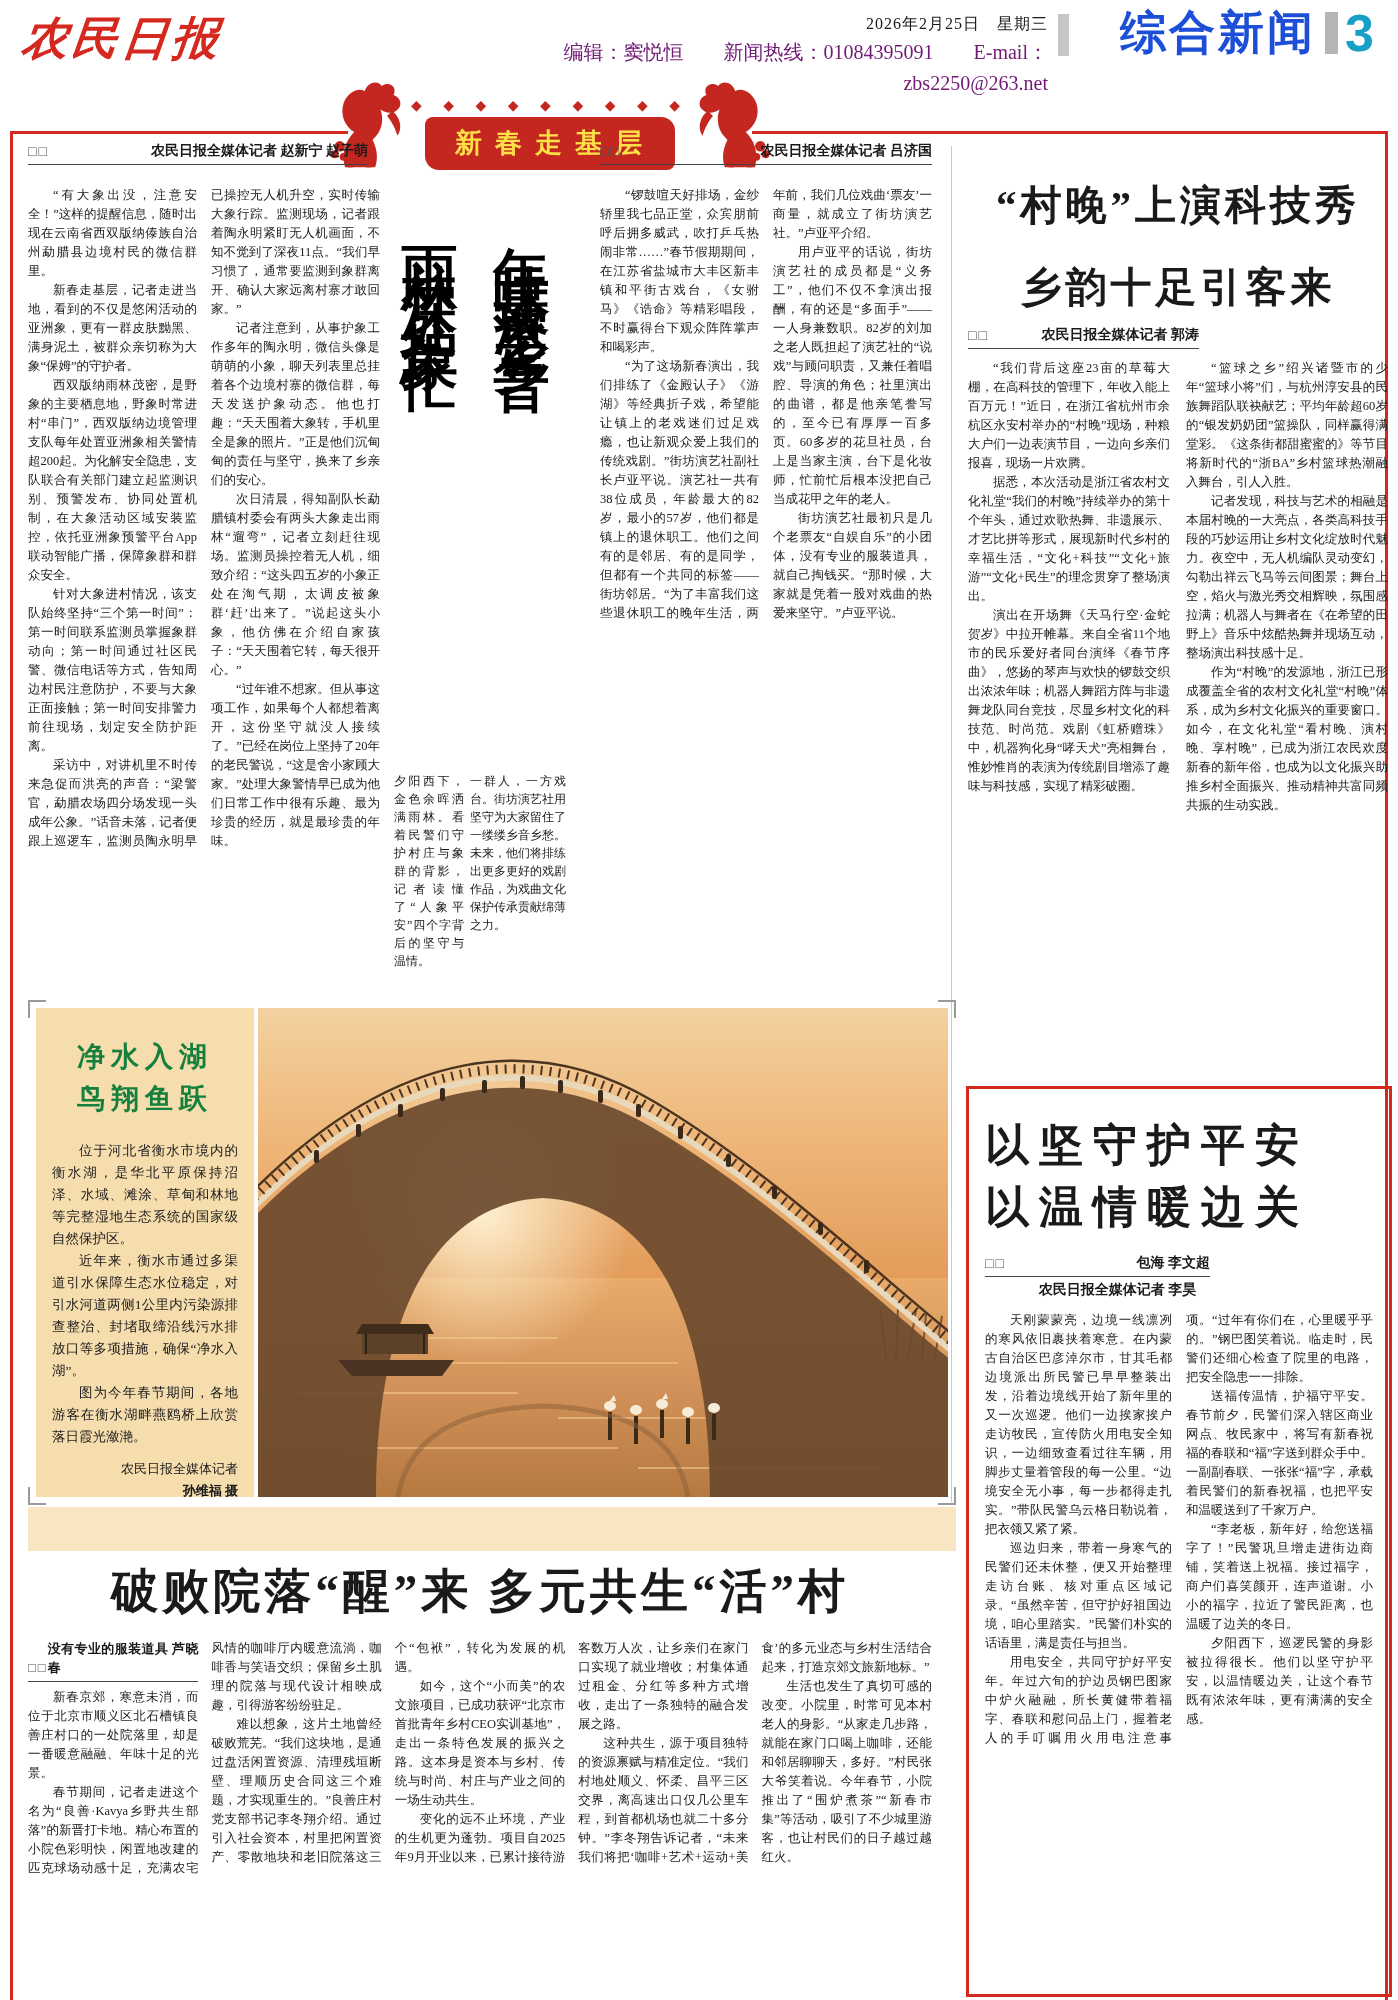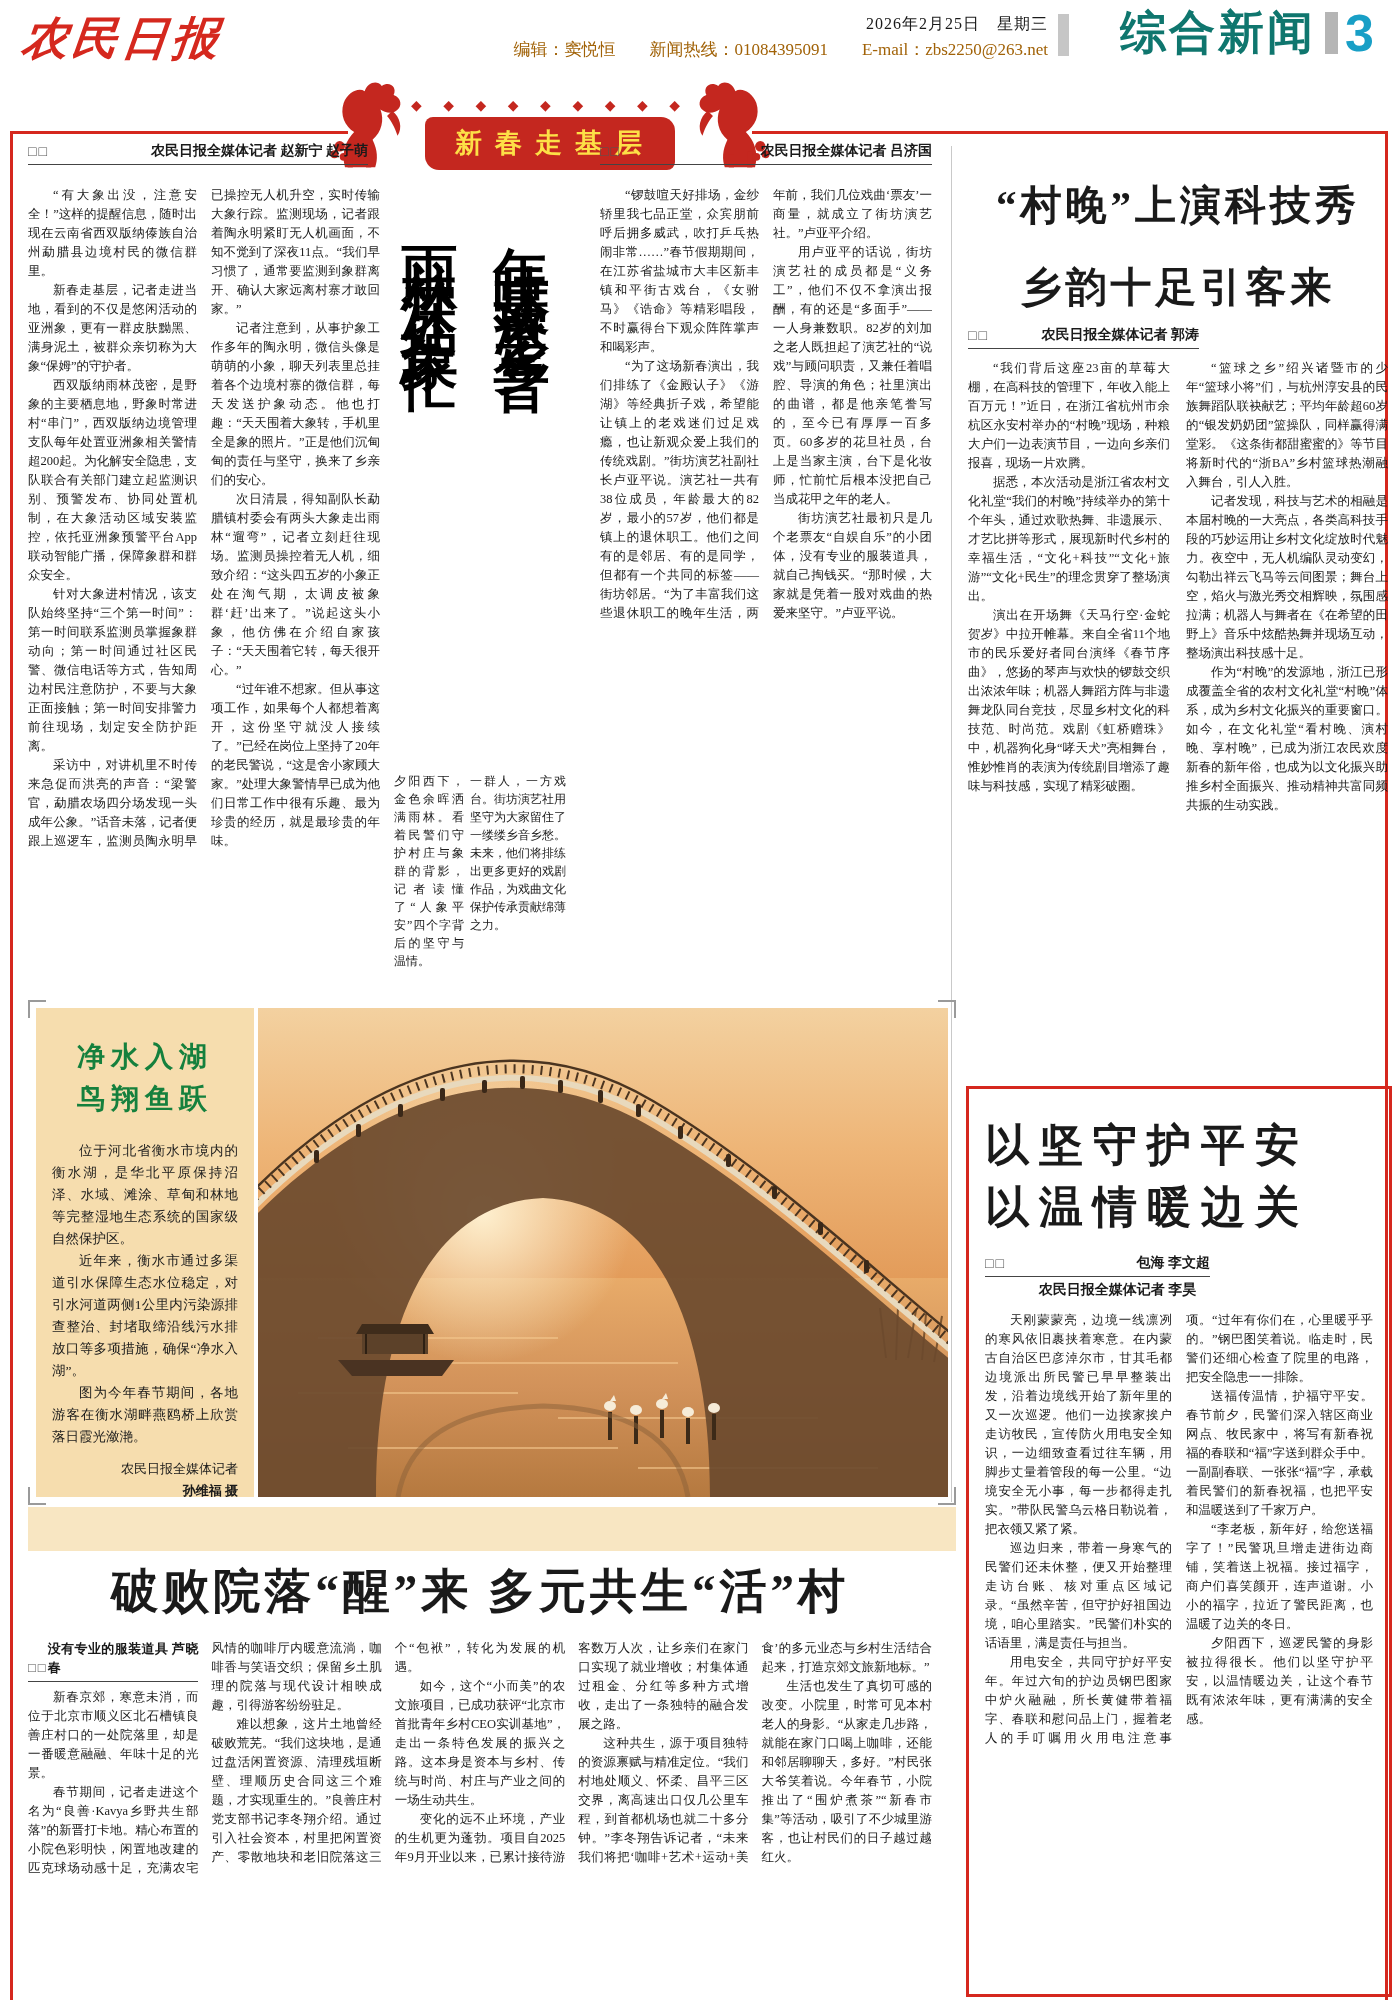--- a/index.html
+++ b/index.html
@@ -3,24 +3,24 @@
 <meta charset="utf-8">
 <style>
   html,body{margin:0;padding:0;background:#e9e9e9;}
   #page{position:relative;width:1398px;height:2000px;background:#ffffff;margin:0 auto;
         font-family:"Liberation Serif", serif;color:#1a1a1a;overflow:hidden;}
   
   #logo{position:absolute;left:22px;top:8px;font-size:46px;font-weight:bold;font-style:italic;
         color:#d5281e;letter-spacing:4px;transform:skewX(-6deg);font-family:"DejaVu Serif",serif;}
   #hdr-info{position:absolute;left:430px;top:12px;width:618px;text-align:right;line-height:1.55;}
   #hdr-date{font-size:16px;letter-spacing:1px;}
-  #hdr-editor{font-size:17px;color:#a16207;}
+  #hdr-editor{font-size:20px;color:#701a75;}
   #hdr-bar{position:absolute;left:1058px;top:14px;width:11px;height:42px;background:#c6c6c6;}
   #hdr-right{position:absolute;left:1120px;top:2px;display:flex;align-items:center;}
-  #section-title{font-size:46px;font-weight:bold;color:#0f766e;letter-spacing:3px;
+  #section-title{font-size:46px;font-weight:bold;color:#1d4ed8;letter-spacing:3px;
                  font-family:"Liberation Sans",sans-serif;}
   #section-bar{width:13px;height:42px;background:#b5b5b5;margin:0 7px 0 9px;}
   #page-number{font-size:52px;font-weight:bold;color:#189fc6;font-family:"Liberation Sans",sans-serif;}
   
   .redline{position:absolute;background:#d5281e;}
   
   #banner{position:absolute;left:340px;top:70px;width:420px;height:100px;display:flex;
           align-items:flex-end;justify-content:center;}
   .horse{width:86px;height:92px;flex:0 0 auto;}
   .horse.flip{transform:scaleX(-1);}

